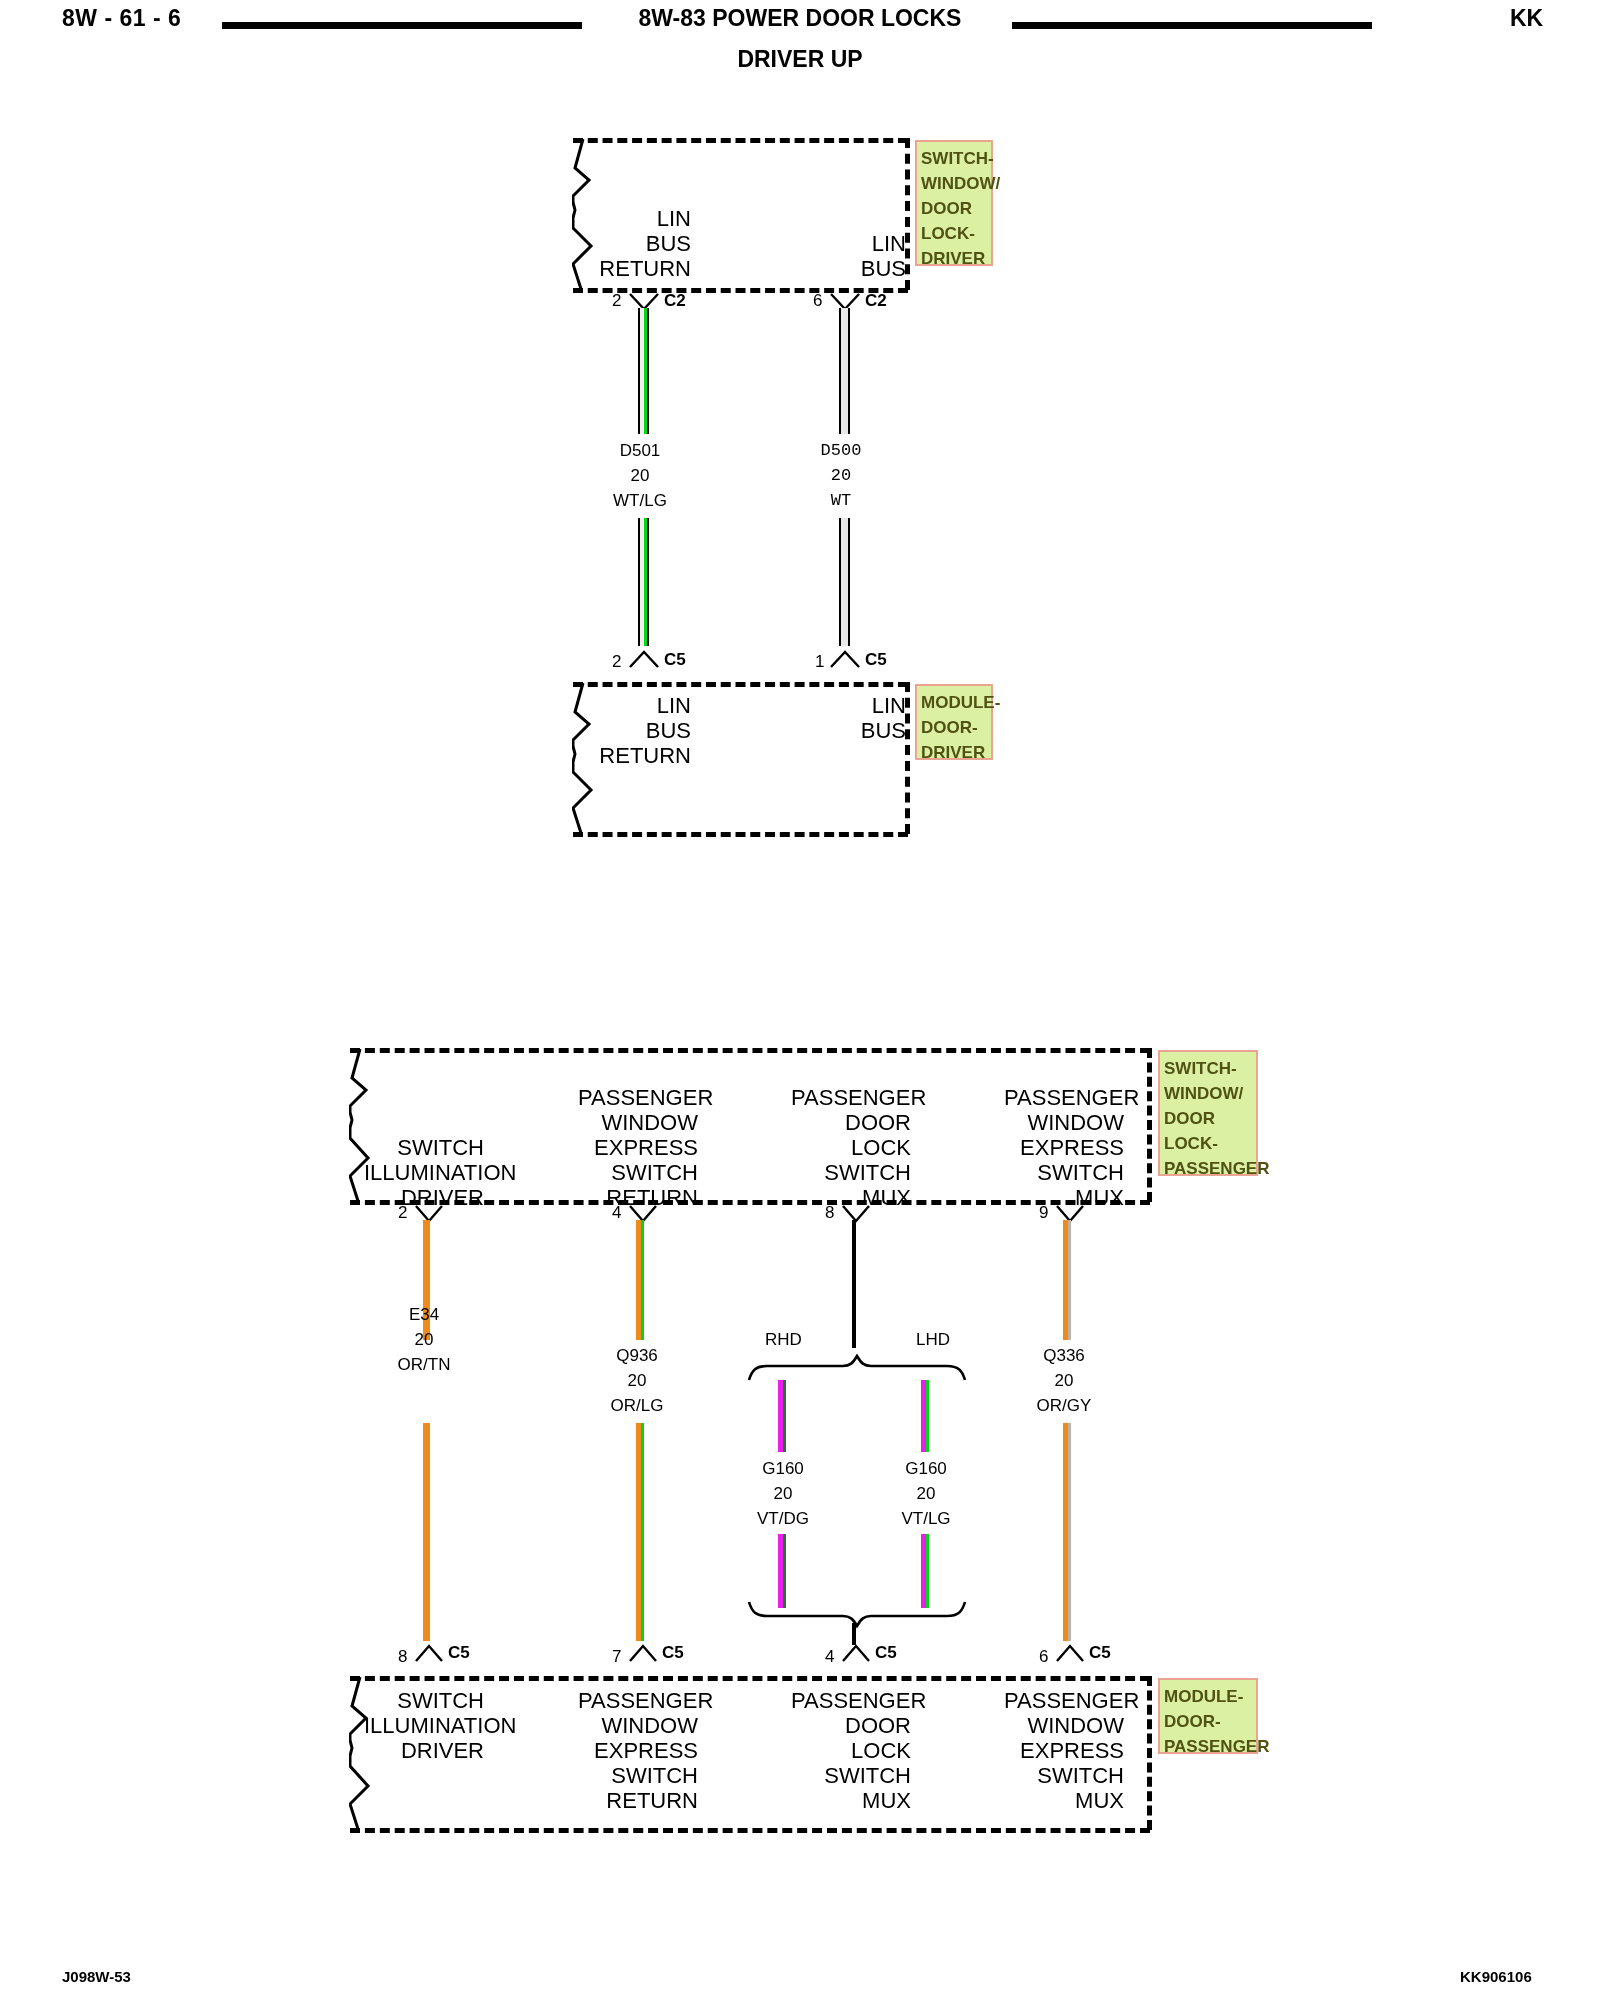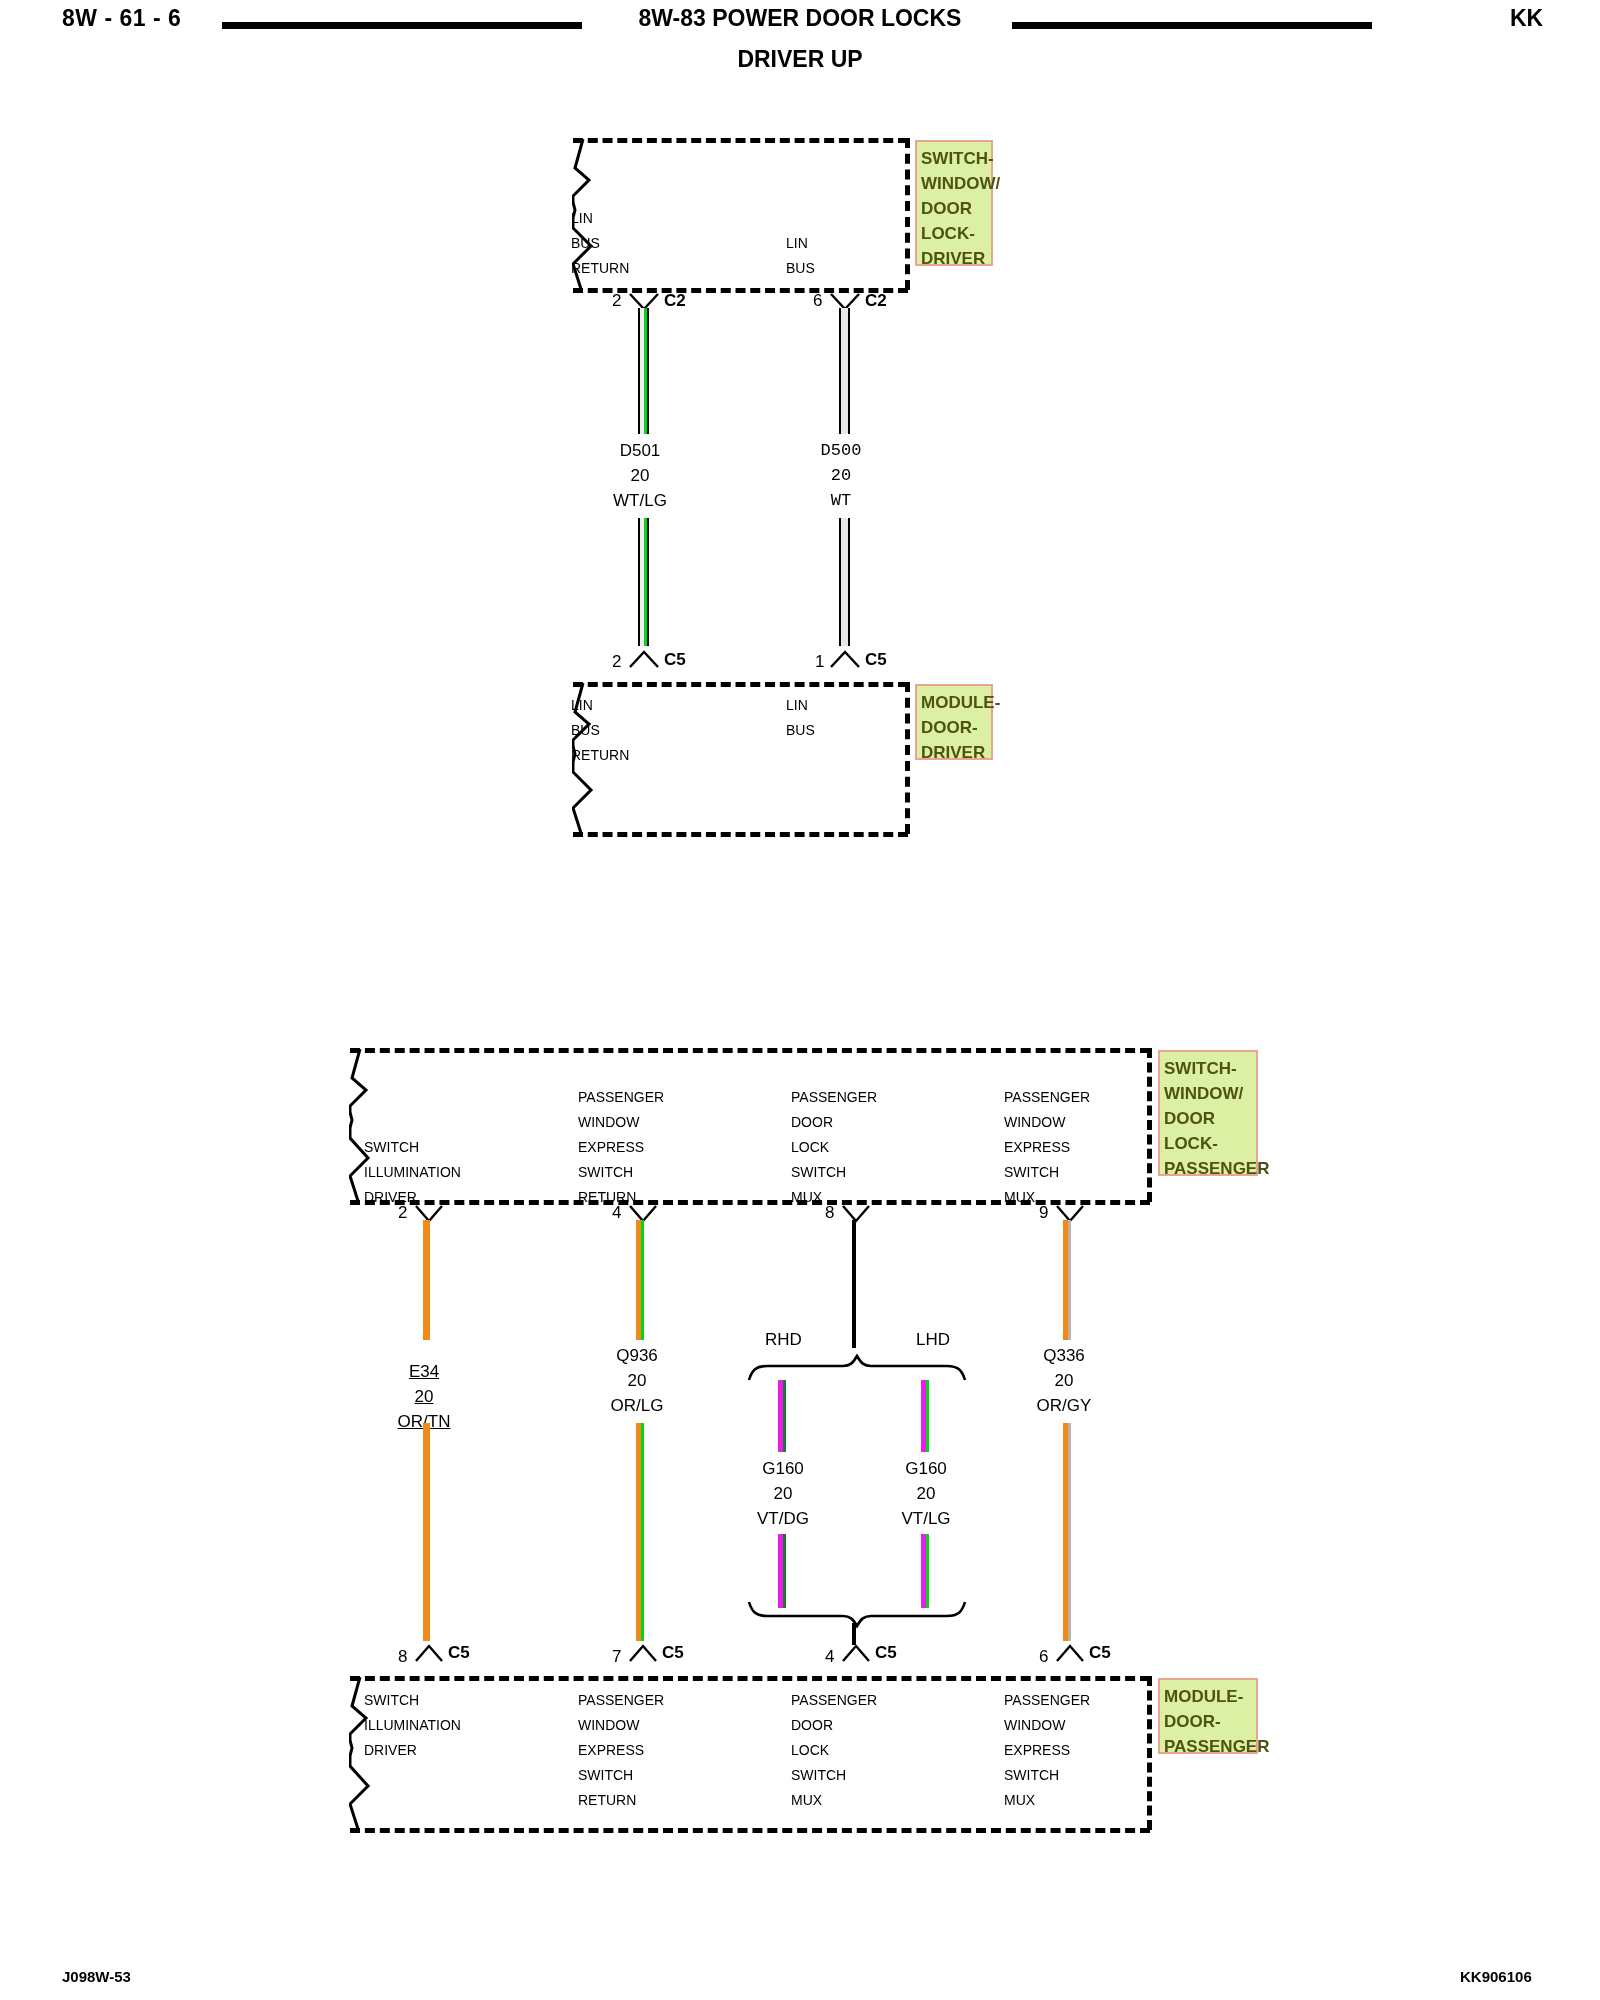--- a/index.html
+++ b/index.html
@@ -31,21 +31,21 @@
     border-top:5px dashed #000;
   }
   .comp-box .edge-right{
     position:absolute;top:0;width:0;
     border-left:5px dashed #000;
   }
   .torn{position:absolute;left:-1px;top:0;}
 
   
   .pin-label{
-    position:absolute;text-align:left;font-size:14px;line-height:25px;
+    position:absolute;text-align:right;font-size:22px;line-height:25px;
     white-space:nowrap;
   }
 
   
   .conn{position:absolute;}
   .conn .num{position:absolute;font-size:17px;}
   .conn .code{position:absolute;font-size:17px;font-weight:bold;}
   .conn svg{position:absolute;left:0;top:0;overflow:visible;}
 
   
@@ -221,21 +221,21 @@
   <div class="conn" style="left:1057px;top:1206px;">
     <svg width="26" height="18">
         <polyline points="0,0 13,15 26,0" fill="none" stroke="#000" stroke-width="2.4"></polyline>
       </svg>
     <span class="num" style="left:-18px;top:-3px;">9</span>
   </div>
 
   <div class="wire" style="left:423px;top:1220px;height:120px;width:10px;">
     <i style="left:0;width:7px;background:#ef8a1b;"></i>
   </div>
-  <div class="wire-id" style="left:364px;top:1359px;width:120px;text-decoration:underline;">
+  <div class="wire-id" style="left:364px;top:1302px;width:120px;">
     <div>E34</div>
     <div>20</div>
     <div>OR/TN</div>
   </div>
   <div class="wire" style="left:423px;top:1423px;height:218px;width:10px;">
     <i style="left:0;width:7px;background:#ef8a1b;"></i>
   </div>
 
   <div class="wire" style="left:636px;top:1220px;height:120px;width:10px;">
     <i style="left:0;width:5px;background:#ef8a1b;"></i>

